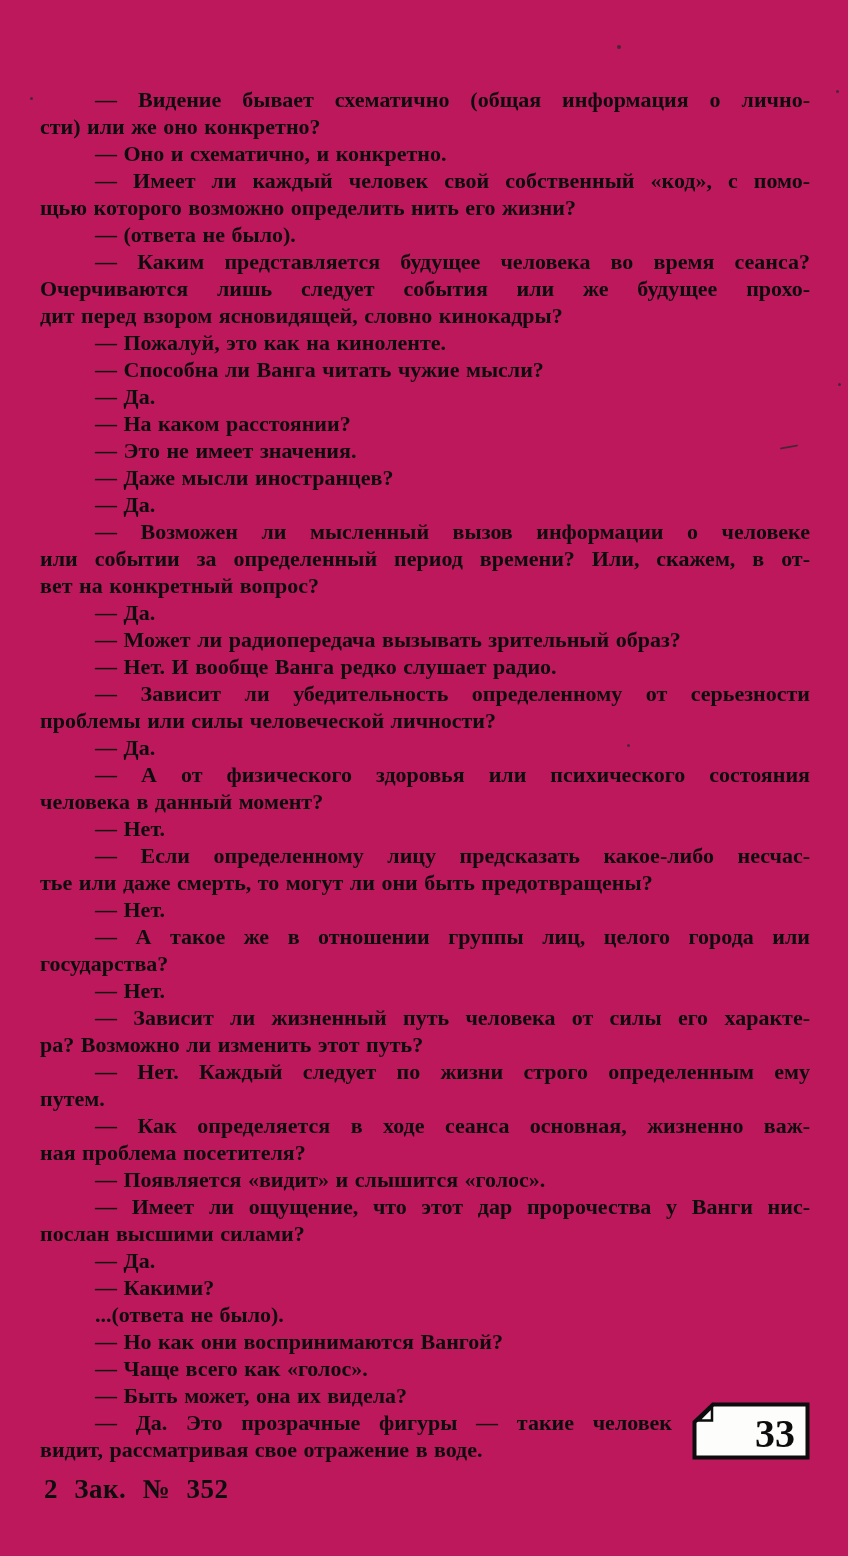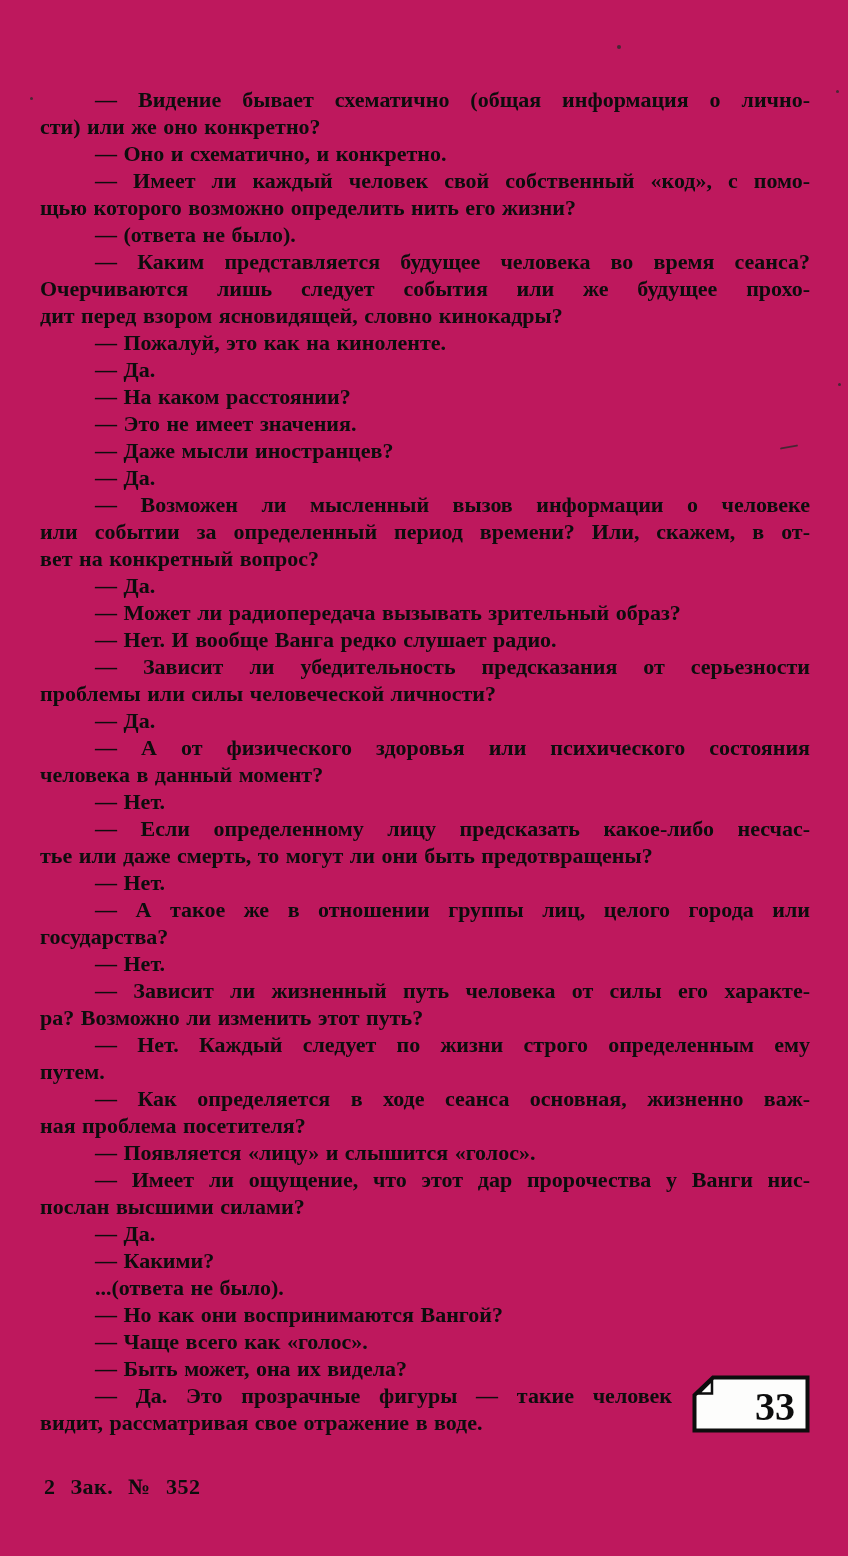--- a/index.html
+++ b/index.html
@@ -27,21 +27,21 @@
   .line.ind { padding-left: 55px; }
   .line.just { text-align: justify; text-align-last: justify; }
   .pagebox {
     float: right;
     width: 118px; height: 52px;
     margin: -7px 0 4px 20px;
   }
   .footer {
     position: absolute;
     left: 44px; top: 1474px;
-    font-size: 22px;
+    font-size: 27px;
     font-weight: bold;
     letter-spacing: 0.5px;
     word-spacing: 9px;
   }
   .speck {
     position: absolute;
     background: #2a2a2a;
     width: 4px; height: 4px;
     border-radius: 50%;
     opacity: .8;
@@ -62,50 +62,51 @@
   <div class="line ind just">— Видение бывает схематично (общая информация о лично-</div>
       <div class="line">сти) или же оно конкретно?</div>
       <div class="line ind">— Оно и схематично, и конкретно.</div>
       <div class="line ind just">— Имеет ли каждый человек свой собственный «код», с помо-</div>
       <div class="line">щью которого возможно определить нить его жизни?</div>
       <div class="line ind">— (ответа не было).</div>
       <div class="line ind just">— Каким представляется будущее человека во время сеанса?</div>
       <div class="line just">Очерчиваются лишь следует события или же будущее прохо-</div>
       <div class="line">дит перед взором ясновидящей, словно кинокадры?</div>
       <div class="line ind">— Пожалуй, это как на киноленте.</div>
+      <div class="line ind">— Способна ли Ванга читать чужие мысли?</div>
       <div class="line ind">— Да.</div>
       <div class="line ind">— На каком расстоянии?</div>
       <div class="line ind">— Это не имеет значения.</div>
       <div class="line ind">— Даже мысли иностранцев?</div>
       <div class="line ind">— Да.</div>
       <div class="line ind just">— Возможен ли мысленный вызов информации о человеке</div>
       <div class="line just">или событии за определенный период времени? Или, скажем, в от-</div>
       <div class="line">вет на конкретный вопрос?</div>
       <div class="line ind">— Да.</div>
       <div class="line ind">— Может ли радиопередача вызывать зрительный образ?</div>
       <div class="line ind">— Нет. И вообще Ванга редко слушает радио.</div>
-      <div class="line ind just">— Зависит ли убедительность предсказания от серьезности</div>
+      <div class="line ind just">— Зависит ли убедительность определенному от серьезности</div>
       <div class="line">проблемы или силы человеческой личности?</div>
       <div class="line ind">— Да.</div>
       <div class="line ind just">— А от физического здоровья или психического состояния</div>
       <div class="line">человека в данный момент?</div>
       <div class="line ind">— Нет.</div>
       <div class="line ind just">— Если определенному лицу предсказать какое-либо несчас-</div>
       <div class="line">тье или даже смерть, то могут ли они быть предотвращены?</div>
       <div class="line ind">— Нет.</div>
       <div class="line ind just">— А такое же в отношении группы лиц, целого города или</div>
       <div class="line">государства?</div>
       <div class="line ind">— Нет.</div>
       <div class="line ind just">— Зависит ли жизненный путь человека от силы его характе-</div>
       <div class="line">ра? Возможно ли изменить этот путь?</div>
       <div class="line ind just">— Нет. Каждый следует по жизни строго определенным ему</div>
       <div class="line">путем.</div>
       <div class="line ind just">— Как определяется в ходе сеанса основная, жизненно важ-</div>
       <div class="line">ная проблема посетителя?</div>
-      <div class="line ind">— Появляется «лицу» и слышится «голос».</div>
+      <div class="line ind">— Появляется «видит» и слышится «голос».</div>
       <div class="line ind just">— Имеет ли ощущение, что этот дар пророчества у Ванги нис-</div>
       <div class="line">послан высшими силами?</div>
       <div class="line ind">— Да.</div>
       <div class="line ind">— Какими?</div>
       <div class="line ind">...(ответа не было).</div>
       <div class="line ind">— Но как они воспринимаются Вангой?</div>
       <div class="line ind">— Чаще всего как «голос».</div>
       <div class="line ind">— Быть может, она их видела?</div>
       <div class="pagebox">
       <svg width="118" height="58" viewBox="0 0 118 58">

